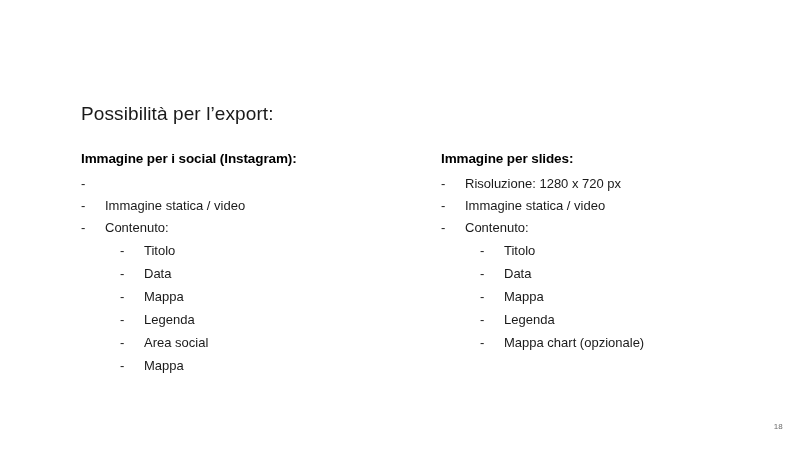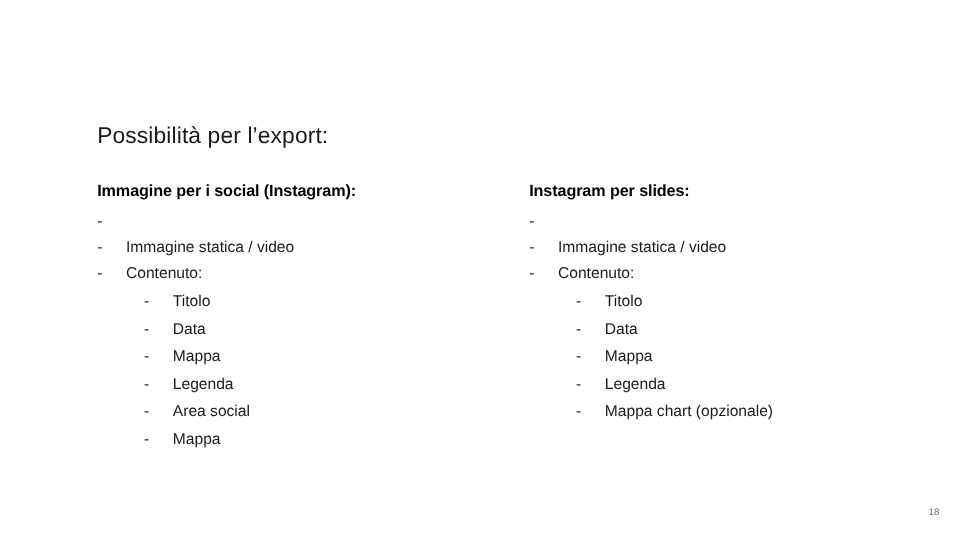--- a/index.html
+++ b/index.html
@@ -141,25 +141,26 @@
         <span class="item-text">Area social</span>
       </li>
       <li class="item">
         <span class="dash">-</span>
         <span class="item-text">Mappa</span>
       </li>
     </ul>
   </div>
 
   <div class="column column-right">
-    <div class="column-heading">Instagram per slides:</div>
+    <div class="column-heading">Immagine per slides:</div>
 
     <ul class="list">
       <li class="item">
         <span class="dash">-</span>
+        <span class="item-text">Risoluzione: 1280 x 720 px</span>
       </li>
       <li class="item">
         <span class="dash">-</span>
         <span class="item-text">Immagine statica / video</span>
       </li>
       <li class="item">
         <span class="dash">-</span>
         <span class="item-text">Contenuto:</span>
       </li>
     </ul>

